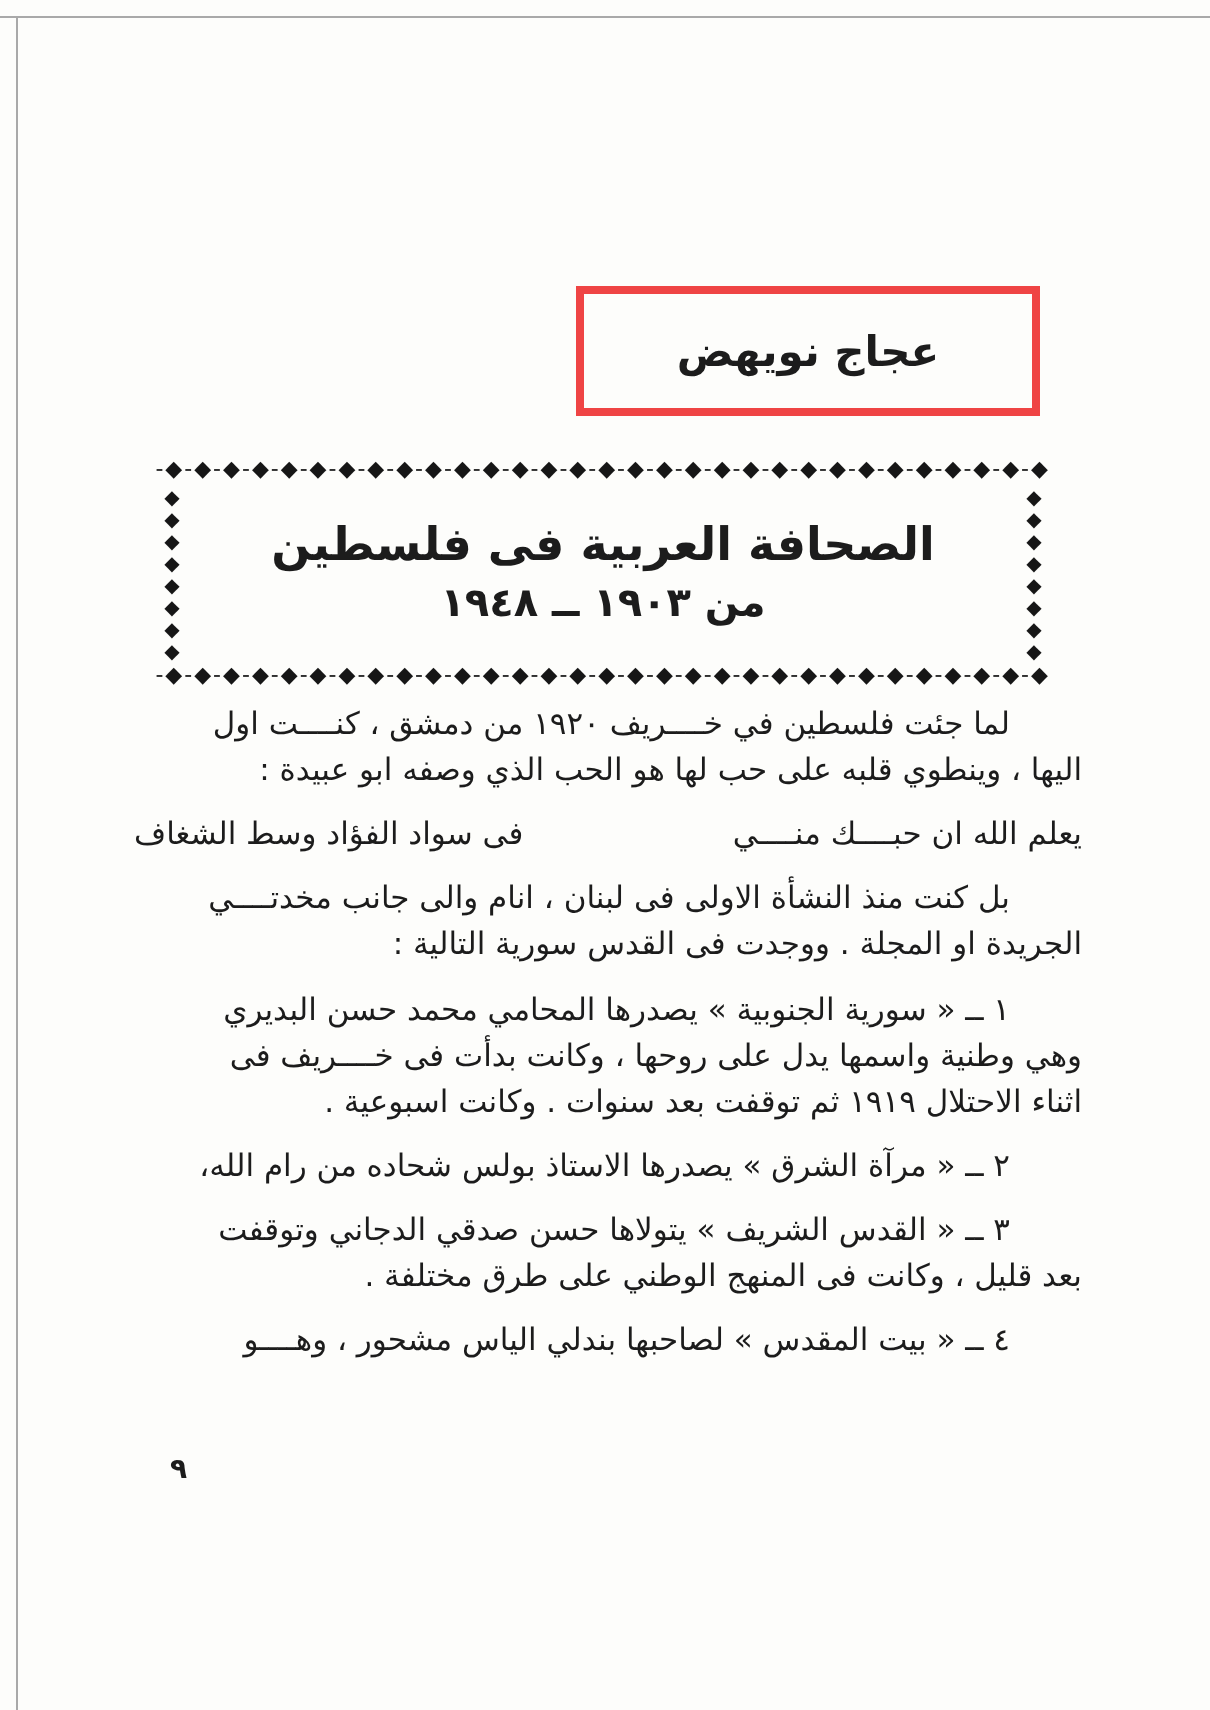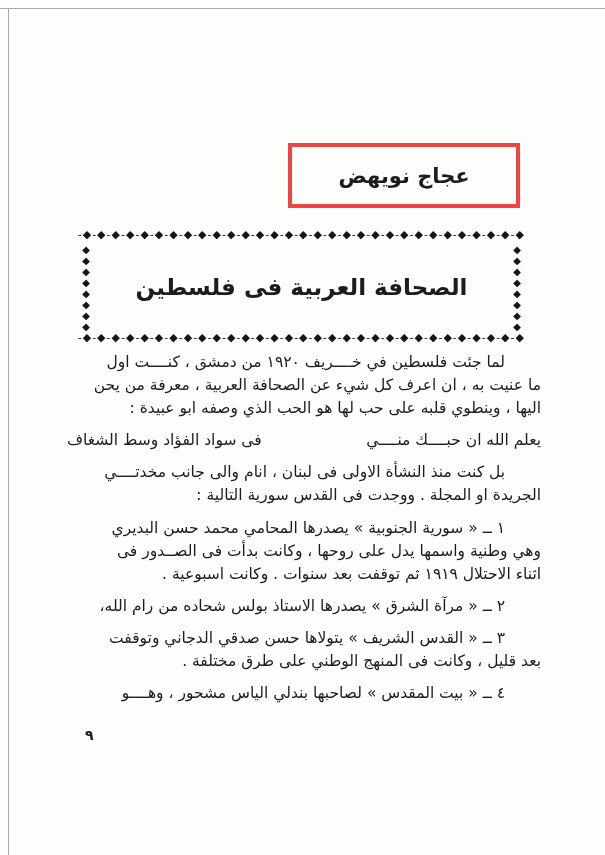--- a/index.html
+++ b/index.html
@@ -89,54 +89,54 @@
       <div class="orn orn-v">◆
 ◆
 ◆
 ◆
 ◆
 ◆
 ◆
 ◆</div>
       <div class="title-content">
         <div class="book-title">الصحافة العربية فى فلسطين</div>
+        <div class="book-subtitle">من ١٩٠٣ ــ ١٩٤٨</div>
       </div>
       <div class="orn orn-v">◆
 ◆
 ◆
 ◆
 ◆
 ◆
 ◆
 ◆</div>
     </div>
     <div class="orn orn-h">◆-◆-◆-◆-◆-◆-◆-◆-◆-◆-◆-◆-◆-◆-◆-◆-◆-◆-◆-◆-◆-◆-◆-◆-◆-◆-◆-◆-◆-◆-◆-◆-◆-◆-◆</div>
   </div>
 
   <div class="body-text">
 
     <div class="para">
       <div class="line first-indent">لما جئت فلسطين في خــــريف ١٩٢٠ من دمشق ، كنــــت اول</div>
-      <div class="line">ما عنيت به ، ان اعرف كل شيء عن الصحافة العربية ، معرفة من يحن</div>
       <div class="line">اليها ، وينطوي قلبه على حب لها هو الحب الذي وصفه ابو عبيدة :</div>
     </div>
 
     <div class="verse">
       <span class="hemistich">يعلم الله ان حبــــك منــــي</span>
       <span class="hemistich">فى سواد الفؤاد وسط الشغاف</span>
     </div>
 
     <div class="para para-lead">
       <div class="line first-indent">بل كنت منذ النشأة الاولى فى لبنان ، انام والى جانب مخدتــــي</div>
       <div class="line">الجريدة او المجلة . ووجدت فى القدس سورية التالية :</div>
     </div>
 
     <div class="para para-item1">
       <div class="line first-indent">١ ــ « سورية الجنوبية » يصدرها المحامي محمد حسن البديري</div>
-      <div class="line">وهي وطنية واسمها يدل على روحها ، وكانت بدأت فى الصــدور فى</div>
+      <div class="line">وهي وطنية واسمها يدل على روحها ، وكانت بدأت فى خــــريف فى</div>
       <div class="line">اثناء الاحتلال ١٩١٩ ثم توقفت بعد سنوات . وكانت اسبوعية .</div>
     </div>
 
     <div class="para">
       <div class="line first-indent">٢ ــ « مرآة الشرق » يصدرها الاستاذ بولس شحاده من رام الله،</div>
     </div>
 
     <div class="para">
       <div class="line first-indent">٣ ــ « القدس الشريف » يتولاها حسن صدقي الدجاني وتوقفت</div>
       <div class="line">بعد قليل ، وكانت فى المنهج الوطني على طرق مختلفة .</div>

